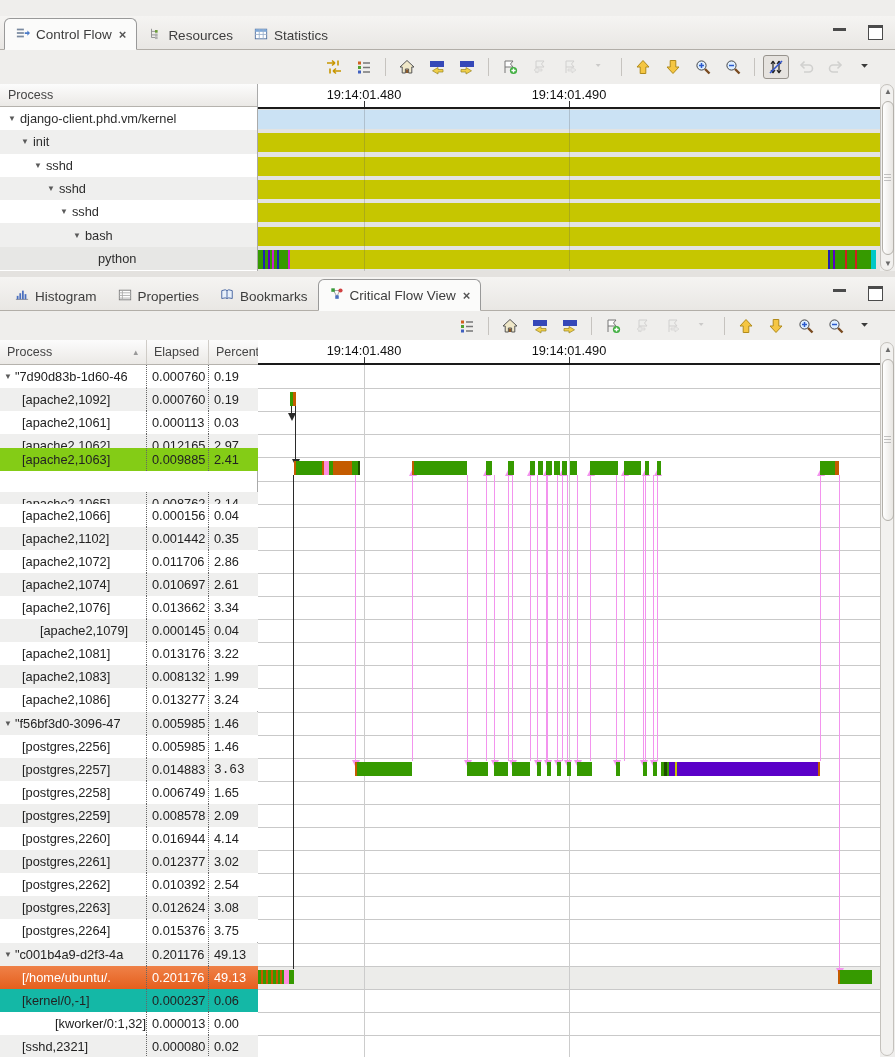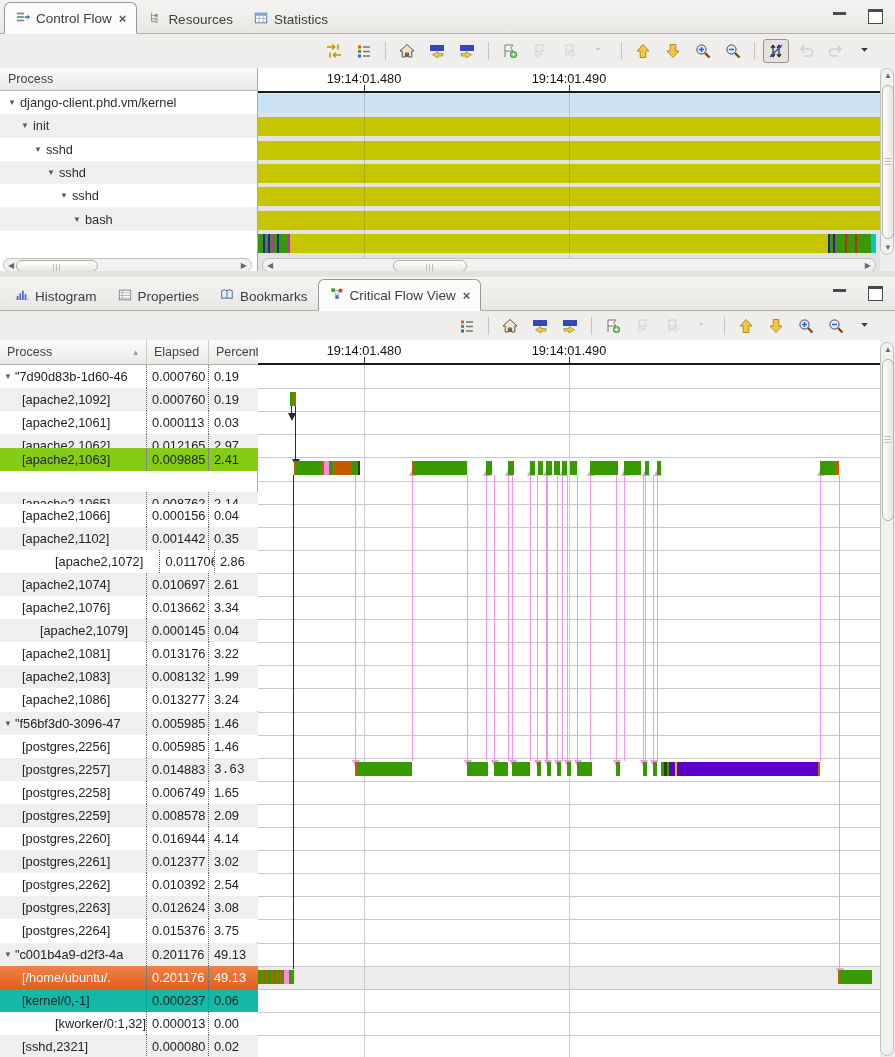--- a/index.html
+++ b/index.html
@@ -1,20 +1,20 @@
 <!DOCTYPE html>
 <html><head>
 <meta charset="utf-8">
 <style>
   html,body{margin:0;padding:0;background:#e9e7e4;}
   #app{position:relative;width:895px;height:1057px;overflow:hidden;
        font-family:"Liberation Sans","DejaVu Sans",sans-serif;font-size:12px;color:#333;
        background:#efeeec;}
   .view{position:absolute;left:0;width:895px;overflow:hidden;}
-  #top-view{top:0;height:345px;}
+  #top-view{top:16px;height:345px;}
   #sash{position:absolute;top:271px;left:0;width:895px;height:6px;background:#e4e2df;}
   #bottom-view{top:277px;height:780px;}
 
   
   .tabbar{position:relative;height:34px;background:linear-gradient(#f5f4f2,#e9e7e4);
           border-bottom:1px solid #b2aea8;display:flex;align-items:flex-end;padding-left:4px;box-sizing:border-box;}
   .tab{display:inline-flex;align-items:center;gap:5px;height:28px;padding:0 10px;
        border-radius:6px 6px 0 0;color:#3d3d3d;font-size:13.5px;white-space:nowrap;}
   .tab.active{background:#fbfbfa;border:1px solid #999;border-bottom:1px solid #fbfbfa;
        margin-bottom:-1px;z-index:3;height:30px;}
@@ -253,20 +253,24 @@
               <span class="tree-arrow">▼</span>
               <span>sshd</span>
             </div>
             <div class="tree-row" style="background: rgb(255, 255, 255); padding-left: 60px;">
               <span class="tree-arrow">▼</span>
               <span>sshd</span>
             </div>
             <div class="tree-row" style="background: rgb(239, 239, 238); padding-left: 73px;">
               <span class="tree-arrow">▼</span>
               <span>bash</span>
+            </div>
+            <div class="tree-row" style="background: rgb(231, 231, 229); padding-left: 86px;">
+              <span style="width: 12px;"></span>
+              <span>python</span>
             </div>
           </div>
         <div class="hscroll" style="left:3px;top:190px;width:249px;">
           <span class="sbarrow" style="left:4px;">◀</span>
           <div class="hthumb" style="left:12px;width:80px;">
               <span class="grip">|||</span>
             </div>
           <span class="sbarrow" style="right:4px;">▶</span>
         </div>
       </div>
@@ -543,21 +547,21 @@
             </div>
             <div class="trow" style="top: 186.7px; background: rgb(239, 239, 238);">
               <div class="tcell c0" style="width: 147px;">
                 <span style="width: 22px; flex: 0 0 auto;"></span>
                 <span>[apache2,1102]</span>
               </div>
               <div class="tcell c1" style="width: 62px;">0.001442</div>
               <div class="tcell c2" style="width: 49px;">0.35</div>
             </div>
             <div class="trow" style="top: 209.8px; background: rgb(255, 255, 255);">
-              <div class="tcell c0" style="width: 147px; margin-left: 33px;">
+              <div class="tcell c0" style="width: 147px;">
                 <span style="width: 22px; flex: 0 0 auto;"></span>
                 <span>[apache2,1072]</span>
               </div>
               <div class="tcell c1" style="width: 62px;">0.011706</div>
               <div class="tcell c2" style="width: 49px;">2.86</div>
             </div>
             <div class="trow" style="top: 232.9px; background: rgb(239, 239, 238);">
               <div class="tcell c0" style="width: 147px;">
                 <span style="width: 22px; flex: 0 0 auto;"></span>
                 <span>[apache2,1074]</span>

